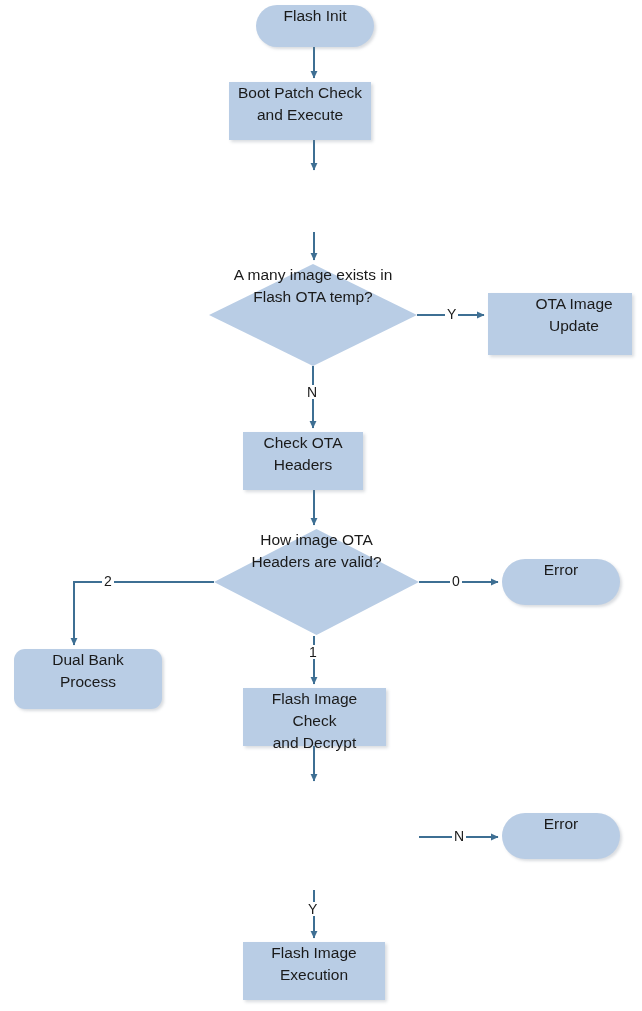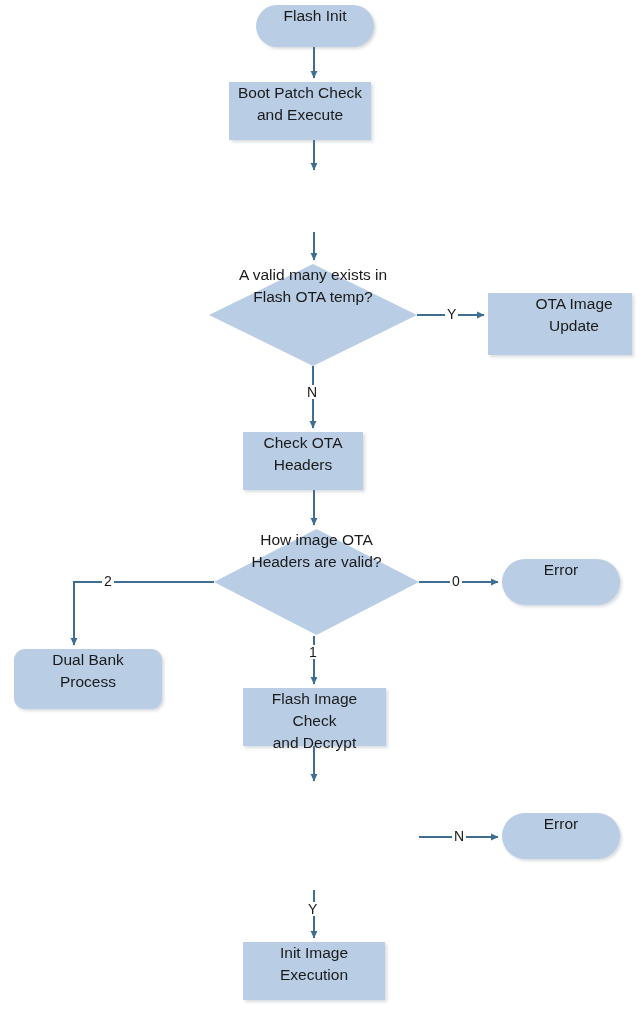--- a/index.html
+++ b/index.html
@@ -124,21 +124,21 @@
   </div>
 
   <div class="node shape-process" style="left:229px; top:82px; width:142px; height:58px;">
     <span class="label">Boot Patch Check
 and Execute</span>
   </div>
 
 
   <div class="node shape-decision" style="left:209px; top:264px; width:208px; height:102px;">
     <span class="diamond-bg"></span>
-    <span class="label">A valid many exists in
+    <span class="label">A many image exists in
 Flash OTA temp?</span>
   </div>
 
   <div class="node shape-process" style="left:488px; top:293px; width:144px; height:62px;padding-left:28px;">
     <span class="label">OTA Image
 Update</span>
   </div>
 
   <div class="node shape-process" style="left:243px; top:432px; width:120px; height:58px;">
     <span class="label">Check OTA
@@ -164,21 +164,21 @@
     <span class="label">Flash Image Check
 and Decrypt</span>
   </div>
 
 
   <div class="node shape-terminator" style="left:502px; top:813px; width:118px; height:46px;">
     <span class="label">Error</span>
   </div>
 
   <div class="node shape-process" style="left:243px; top:942px; width:142px; height:58px;">
-    <span class="label">Init Image
+    <span class="label">Flash Image
 Execution</span>
   </div>
 
   <span class="edge-label" style="left:445px; top:307px;">Y</span>
   <span class="edge-label" style="left:305px; top:385px;">N</span>
   <span class="edge-label" style="left:450px; top:574px;">0</span>
   <span class="edge-label" style="left:102px; top:574px;">2</span>
   <span class="edge-label" style="left:307px; top:645px;">1</span>
   <span class="edge-label" style="left:452px; top:829px;">N</span>
   <span class="edge-label" style="left:306px; top:902px;">Y</span>

